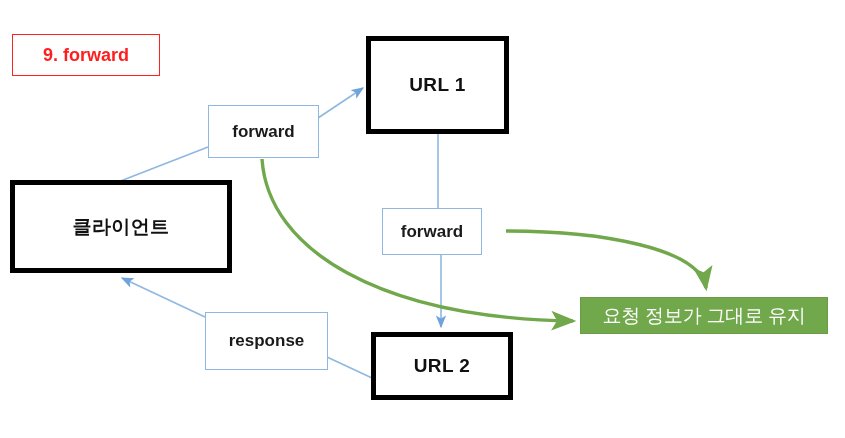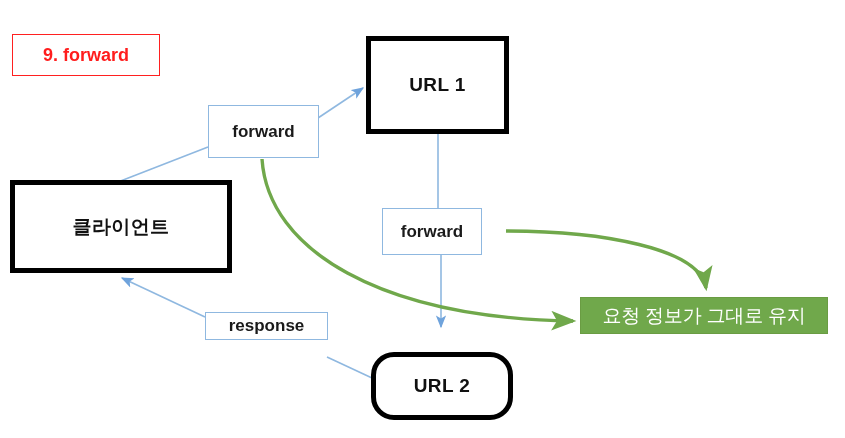--- a/index.html
+++ b/index.html
@@ -115,23 +115,23 @@
   <div class="legend-box" style="left:12px; top:34px; width:148px; height:42px;">9. forward</div>
 
   <div class="node node-thick" style="left:10px; top:180px; width:222px; height:93px;">
     <span class="client-lines">
       <span class="client-line">클라이언트</span>
     </span>
   </div>
 
   <div class="node node-thick" style="left:366px; top:36px; width:143px; height:98px;">URL 1</div>
 
-  <div class="node node-thick" style="left:371px; top:352px; width:142px; height:68px;border-radius:23px;">URL 2</div>
+  <div class="node node-thick" style="left:371px; top:332px; width:142px; height:68px;">URL 2</div>
 
   <div class="node node-blue" style="left:208px; top:105px; width:111px; height:53px;">forward</div>
 
   <div class="node node-blue" style="left:382px; top:208px; width:100px; height:47px;">forward</div>
 
-  <div class="node node-blue" style="left:205px; top:312px; width:123px; height:28px;">response</div>
+  <div class="node node-blue" style="left:205px; top:312px; width:123px; height:58px;">response</div>
 
   <div class="node node-green" style="left:580px; top:297px; width:248px; height:37px;">요청 정보가 그대로 유지</div>
 
 </div>
 
 </body></html>

